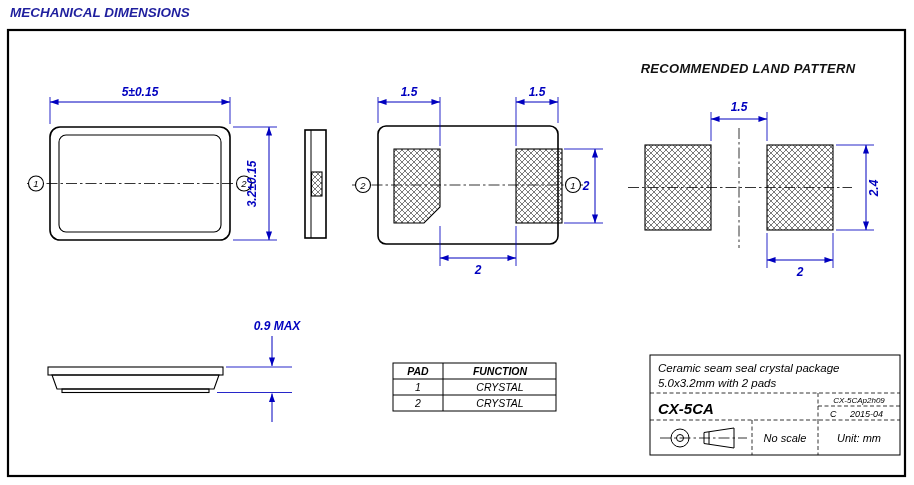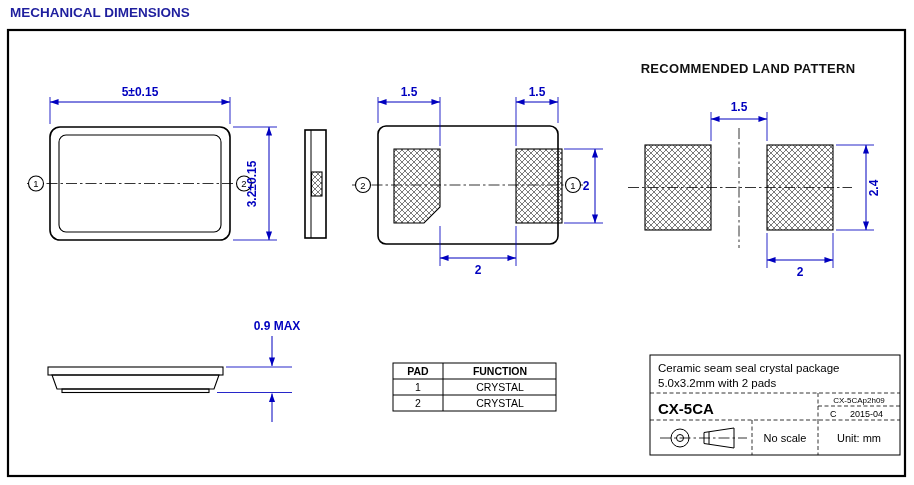--- a/index.html
+++ b/index.html
@@ -1,16 +1,16 @@
 <!DOCTYPE html>
 <html><head>
 <meta charset="utf-8">
 <style>
   html,body{margin:0;padding:0;background:#ffffff;}
-  .canvas{position:relative;width:914px;height:485px;background:#ffffff;overflow:hidden;}
+  .canvas{position:relative;width:914px;height:485px;background:#ffffff;overflow:hidden;font-style:italic;}
   svg{display:block;}
   text{font-family:"Liberation Sans", sans-serif;}
   .pagetitle{fill:#1f1f9e;font-size:13.5px;font-weight:bold;}
   .frame{fill:none;stroke:#000;stroke-width:2.2;}
   .outline{fill:none;stroke:#000;stroke-width:1.6;}
   .medium{fill:none;stroke:#000;stroke-width:1.1;}
   .thin{fill:none;stroke:#000;stroke-width:1;}
   .center{fill:none;stroke:#000;stroke-width:0.8;stroke-dasharray:11 3 2.5 3;}
   .dashed{fill:none;stroke:#000;stroke-width:0.8;stroke-dasharray:4 2.5;}
   .pad{fill:url(#hatch);stroke:#000;stroke-width:1.1;}

